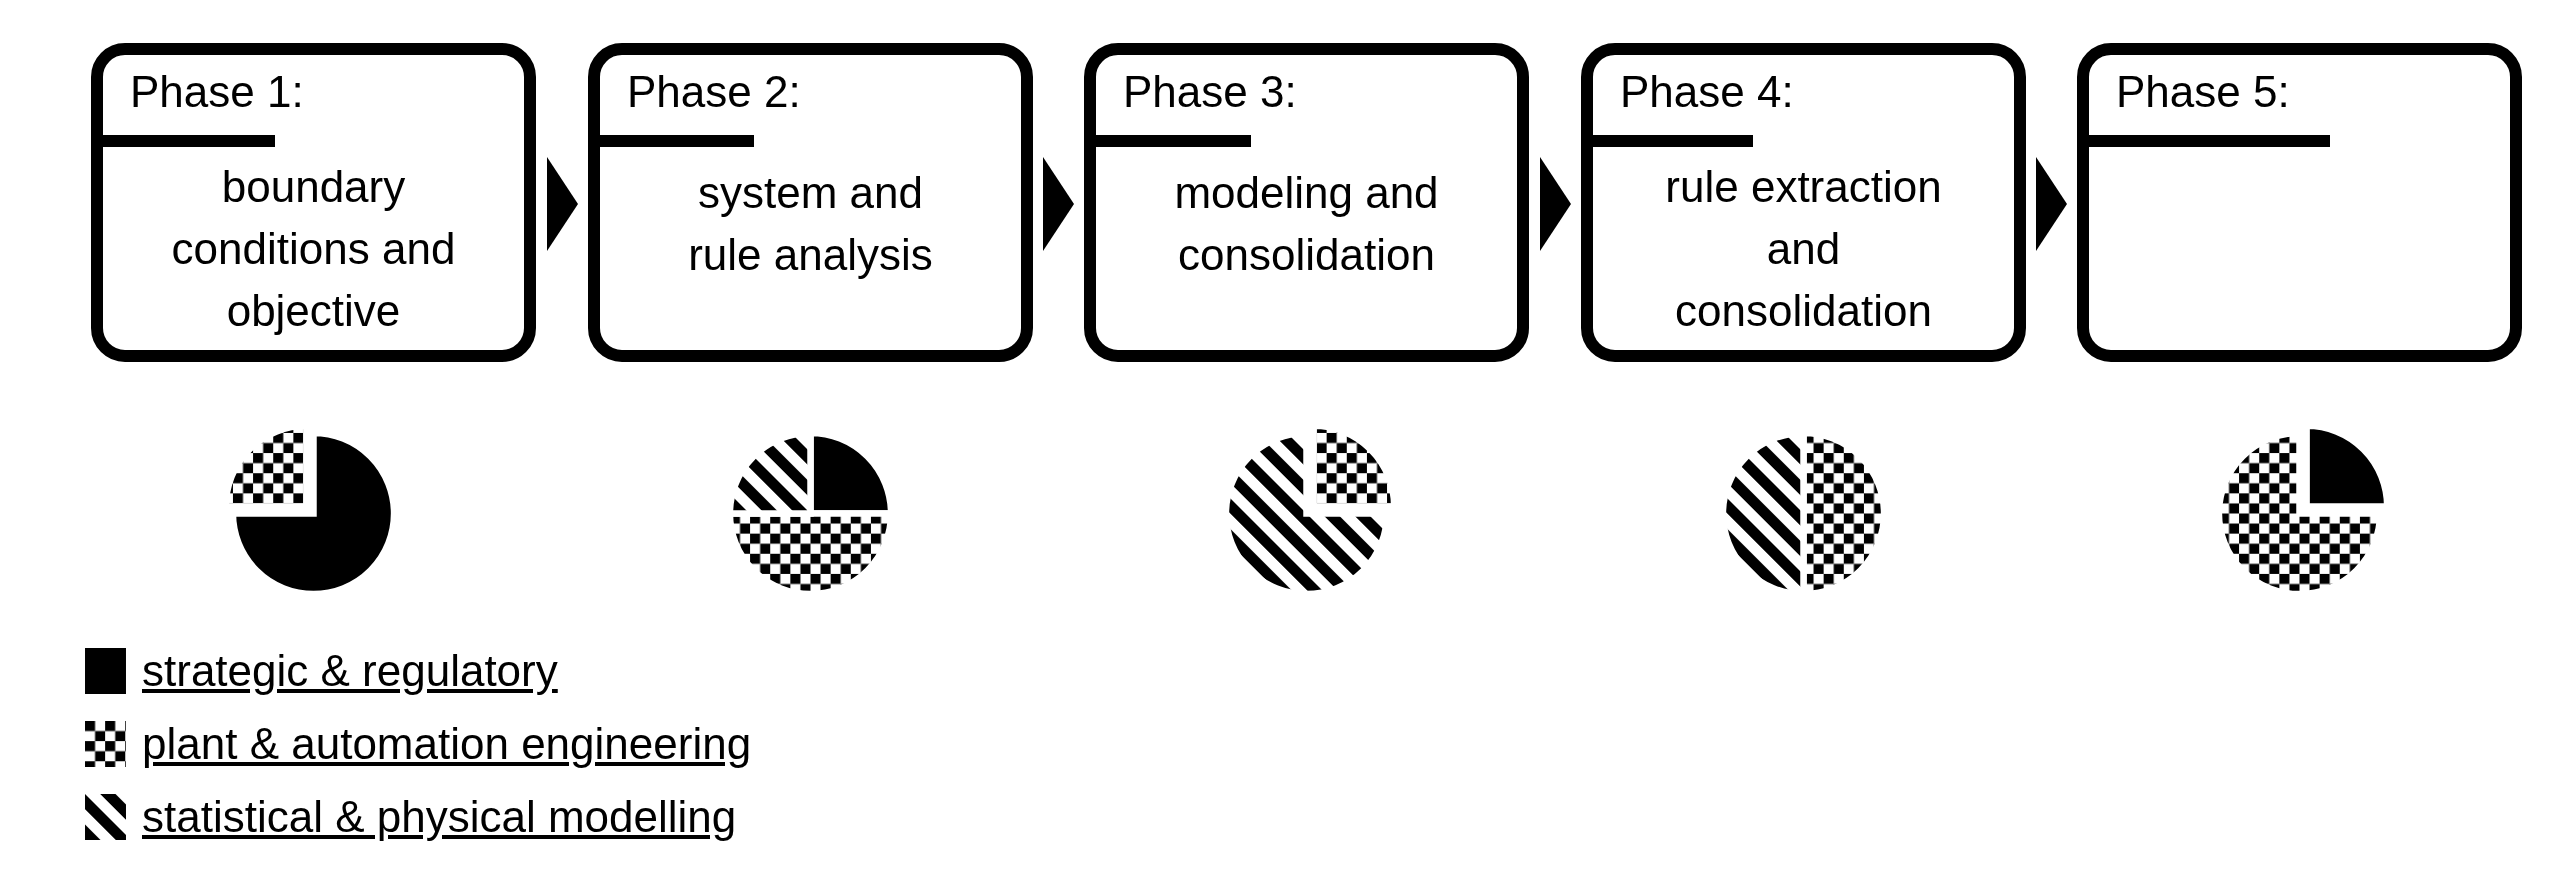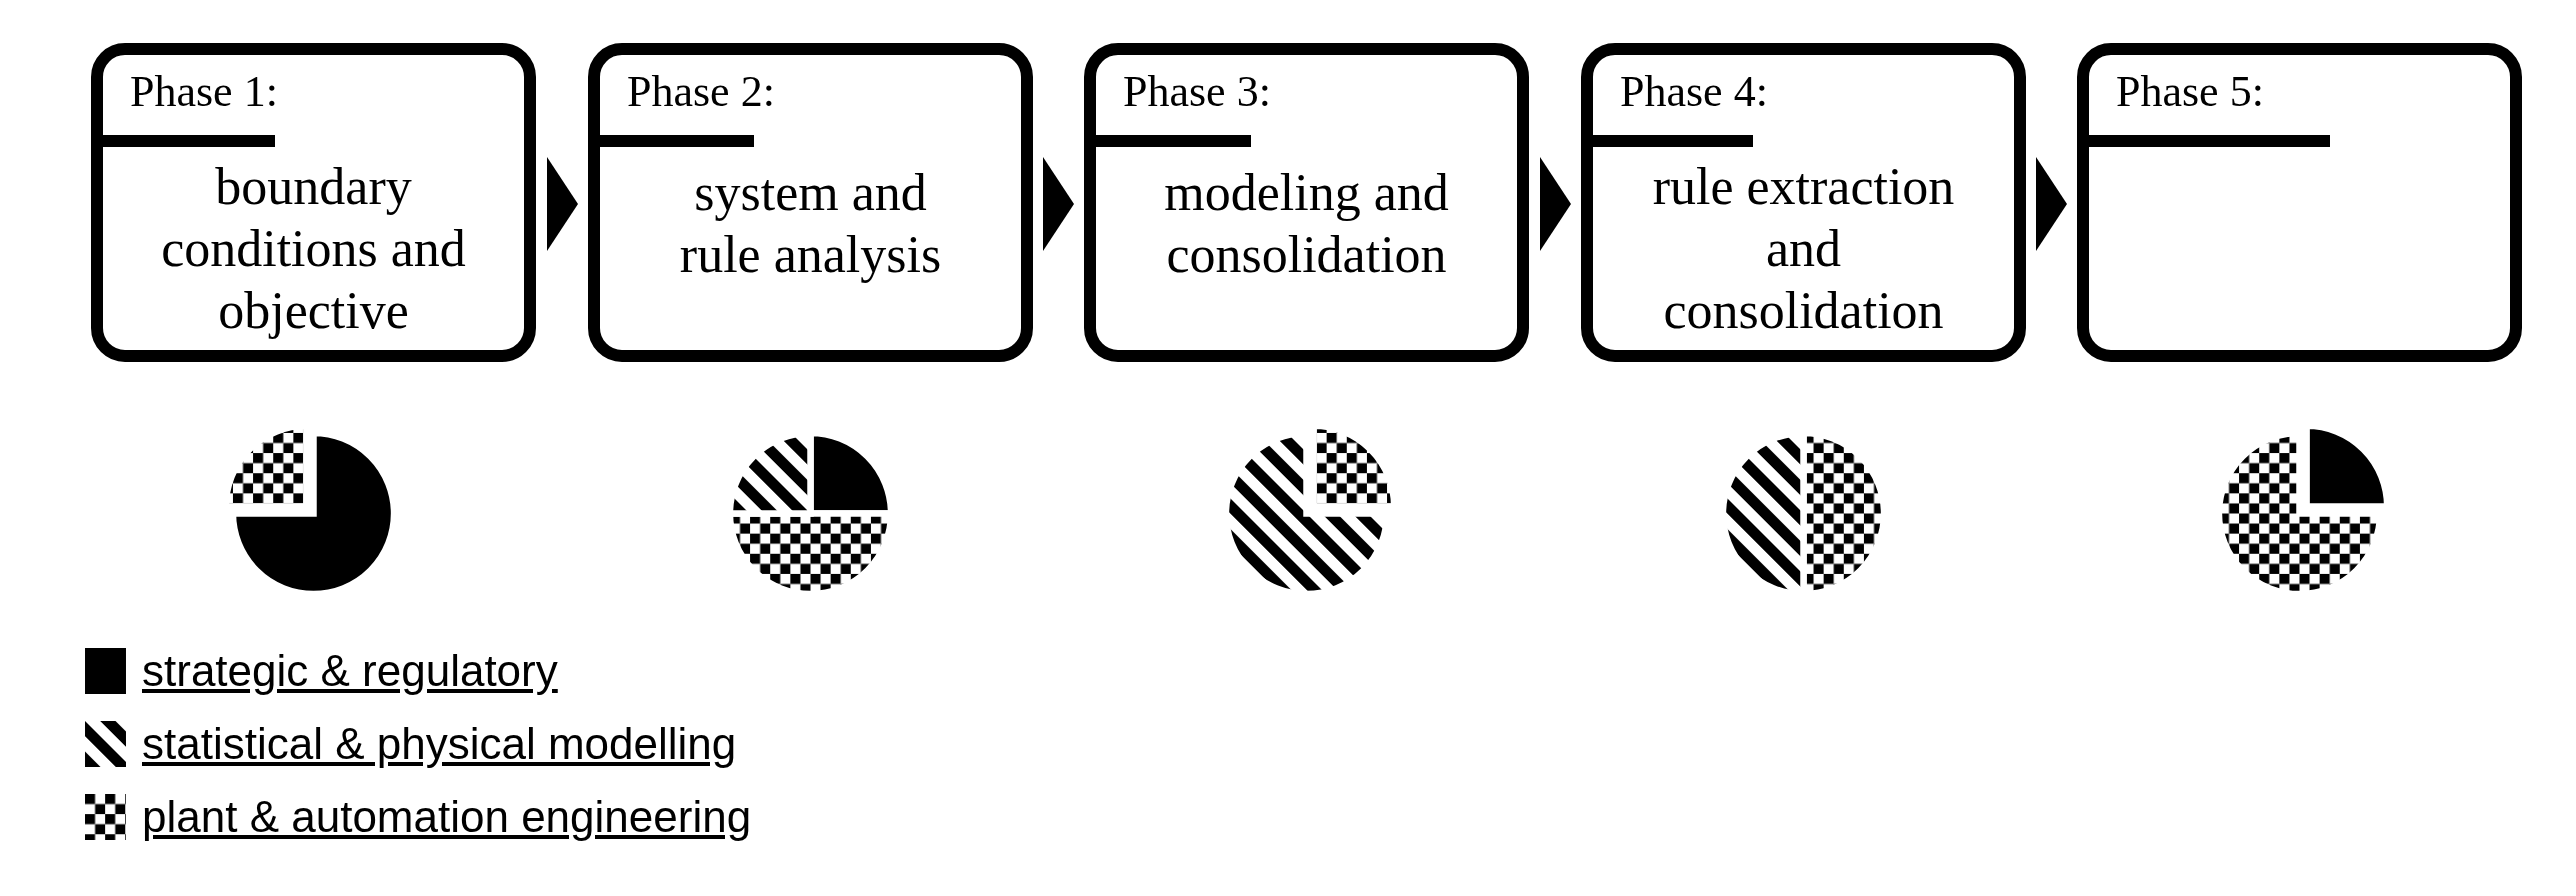--- a/index.html
+++ b/index.html
@@ -5,33 +5,32 @@
   html,body{margin:0;padding:0;}
   body{
     width:2576px;height:897px;position:relative;background:#ffffff;
     font-family:"Liberation Sans","DejaVu Sans",sans-serif;color:#000;
     overflow:hidden;
   }
   .phase-box{
     position:absolute;top:43px;width:445px;height:319px;
     border:12.2px solid #000;border-radius:34px;background:#fff;
     box-sizing:border-box;
-    font-family:Liberation Serif, serif;
   }
   .phase-title{
     position:absolute;top:11.5px;left:27px;
     font-size:44px;line-height:50px;white-space:nowrap;
   }
   .phase-underline{
     position:absolute;left:-12.2px;top:80px;height:12.2px;background:#000;
   }
   .phase-body{
     position:absolute;left:0;right:0;top:93px;bottom:0;
     display:flex;flex-direction:column;justify-content:center;align-items:center;
-    font-size:52px;line-height:62px;text-align:center;
+    font-size:44px;line-height:62px;text-align:center;
   }
   .phase-body.two-line{padding-bottom:50px;}
   .flow-arrow{
     position:absolute;top:157px;width:31px;height:94px;background:#000;
     clip-path:polygon(0 0,100% 50%,0 100%);
   }
   .pie{position:absolute;top:420px;width:187px;height:187px;}
   .legend{position:absolute;left:85px;top:648px;text-decoration:underline;}
   .legend-row{display:flex;align-items:center;height:46px;margin-bottom:27px;}
   .legend-swatch{width:41px;height:46px;flex:0 0 auto;}
@@ -127,25 +126,25 @@
 <div class="legend">
   <div class="legend-row">
     <svg class="legend-swatch" viewBox="0 0 57 64">
       <rect width="57" height="64" fill="#000000"></rect>
     </svg>
     <span class="legend-label">strategic &amp; regulatory</span>
   </div>
   <div class="legend-row">
     <svg class="legend-swatch" viewBox="0 0 57 64">
       <rect width="57" height="64" fill="#ffffff"></rect>
-      <rect width="57" height="64" fill="url(#stripes)"></rect>
+      <rect width="57" height="64" fill="url(#checker)"></rect>
     </svg>
-    <span class="legend-label">statistical &amp; physical modelling</span>
+    <span class="legend-label">plant &amp; automation engineering</span>
   </div>
   <div class="legend-row">
     <svg class="legend-swatch" viewBox="0 0 57 64">
       <rect width="57" height="64" fill="#ffffff"></rect>
-      <rect width="57" height="64" fill="url(#checker)"></rect>
+      <rect width="57" height="64" fill="url(#stripes)"></rect>
     </svg>
-    <span class="legend-label">plant &amp; automation engineering</span>
+    <span class="legend-label">statistical &amp; physical modelling</span>
   </div>
 </div>
 
 
 </body></html>

